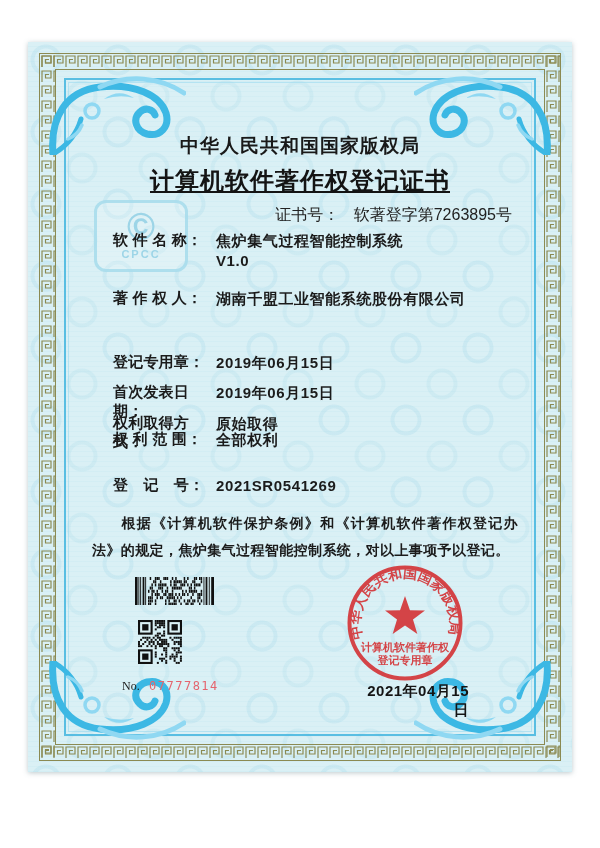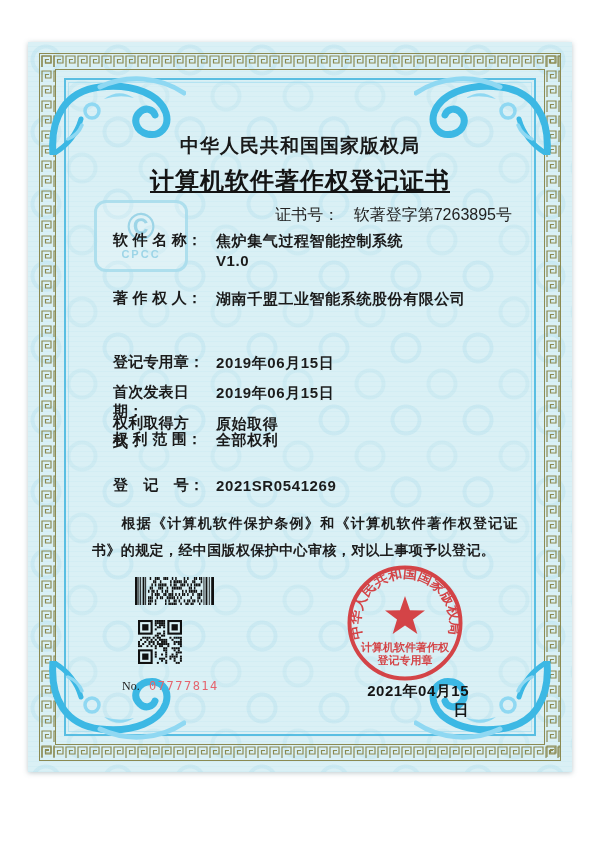--- a/index.html
+++ b/index.html
@@ -178,21 +178,21 @@
         <span class="flabel">权利取得方式：</span><span class="fval">原始取得</span>
       </div>
       <div class="frow r5">
         <span class="flabel">权 利 范 围：</span><span class="fval">全部权利</span>
       </div>
       <div class="frow r6">
         <span class="flabel">登　记　号：</span><span class="fval">2021SR0541269</span>
       </div>
     </div>
 
-    <div class="statement">根据《计算机软件保护条例》和《计算机软件著作权登记证书》的规定，经中国版权保护中心审核，对以上事项予以登记。</div>
+    <div class="statement">根据《计算机软件保护条例》和《计算机软件著作权登记办法》的规定，焦炉集气过程智能控制系统，对以上事项予以登记。</div>
 
     <div class="barcode">
       <svg viewBox="0 0 80 28" preserveAspectRatio="none">
           <g fill="#101010">
             <rect x="0" y="0" width="2.6" height="28"></rect>
             <rect x="3.4" y="0" width="0.9" height="28"></rect>
             <rect x="5.2" y="0" width="0.9" height="28"></rect>
             <rect x="7.6" y="0" width="1.8" height="28"></rect>
             <rect x="10.2" y="0" width="0.9" height="28"></rect>
             <rect x="68.5" y="0" width="0.9" height="28"></rect>

